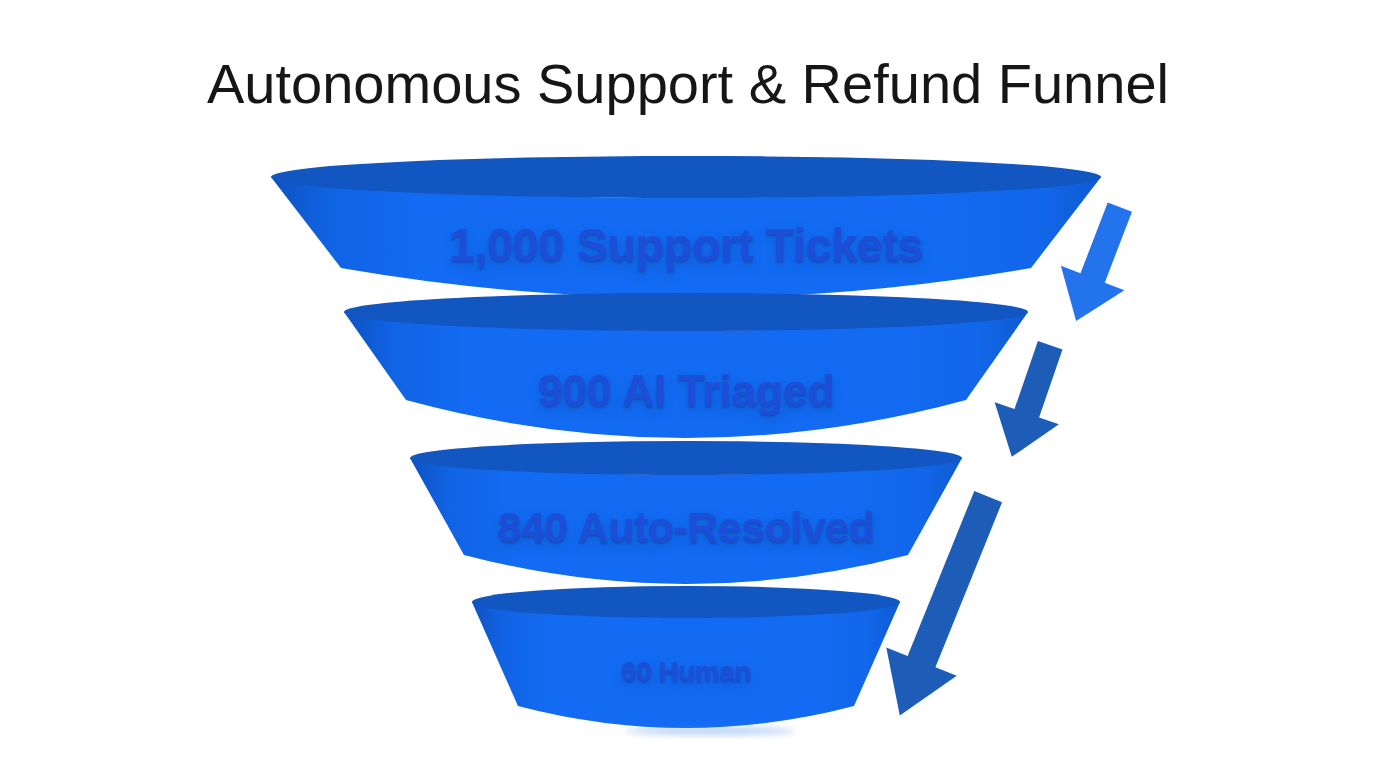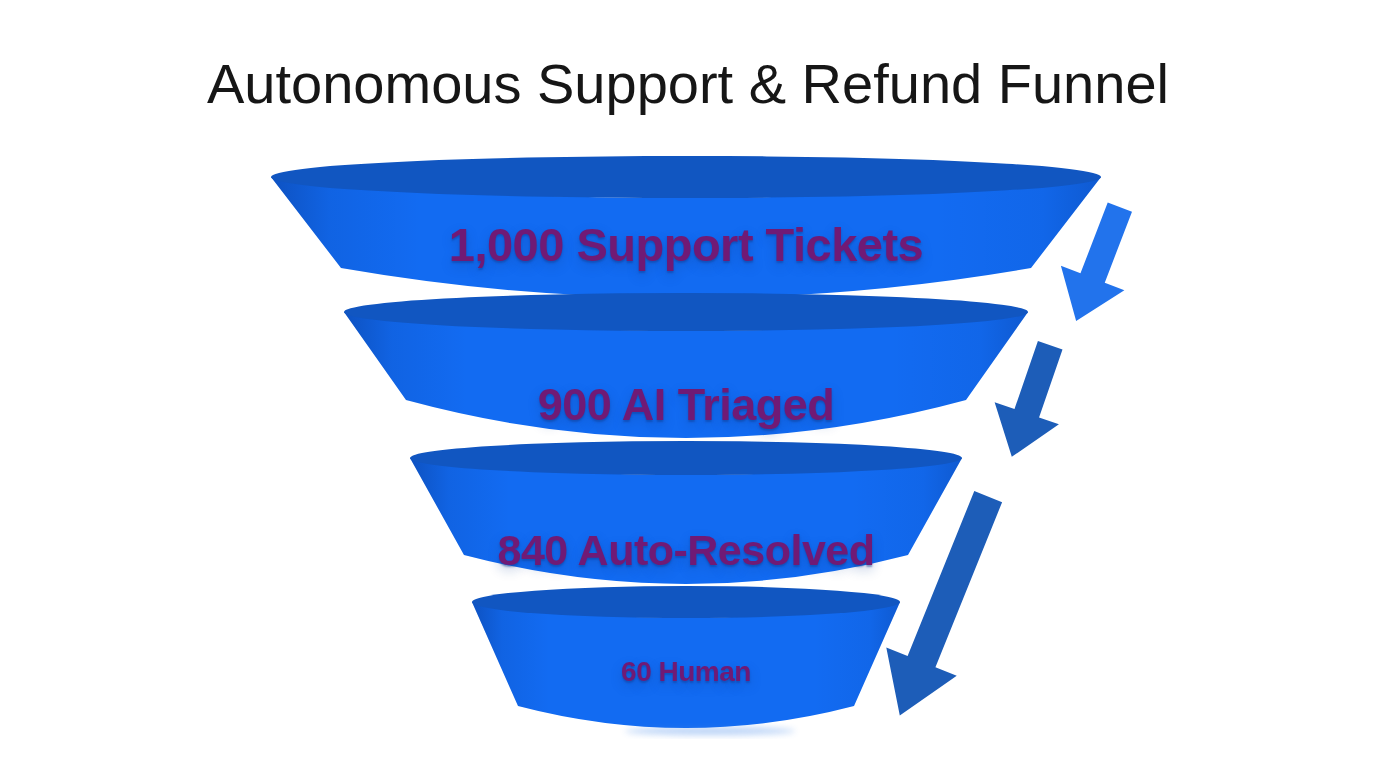--- a/index.html
+++ b/index.html
@@ -22,31 +22,31 @@
     color:#161616;
     line-height:1;
   }
   .funnel-svg{position:absolute;top:0;left:0;}
   .stage-label{
     position:absolute;
     display:flex;
     flex-direction:column;
     align-items:center;
     justify-content:center;
-    color:#701a75;
+    color:#1d4ed8;
     font-weight:700;
     text-align:center;
     letter-spacing:-0.5px;
     text-shadow:0 2px 2px rgba(16,62,150,0.50), 0 5px 12px rgba(16,62,150,0.30);
     white-space:nowrap;
     pointer-events:none;
   }
   .label-1{left:286px;top:216px;width:800px;height:56px;font-size:47px;}
-  .label-2{left:346px;top:378px;width:680px;height:54px;font-size:45px;}
-  .label-3{left:411px;top:501px;width:550px;height:52px;font-size:43px;margin-top:23px;}
+  .label-2{left:346px;top:364px;width:680px;height:54px;font-size:45px;}
+  .label-3{left:411px;top:501px;width:550px;height:52px;font-size:43px;}
   .label-4{left:476px;top:625px;width:420px;height:94px;font-size:28px;line-height:46px;}
 </style>
 </head>
 <body>
 
 <div class="canvas">
 
   <h1 class="chart-title">Autonomous Support &amp; Refund Funnel</h1>
 
   <svg class="funnel-svg" width="1376" height="768" viewBox="0 0 1376 768">

